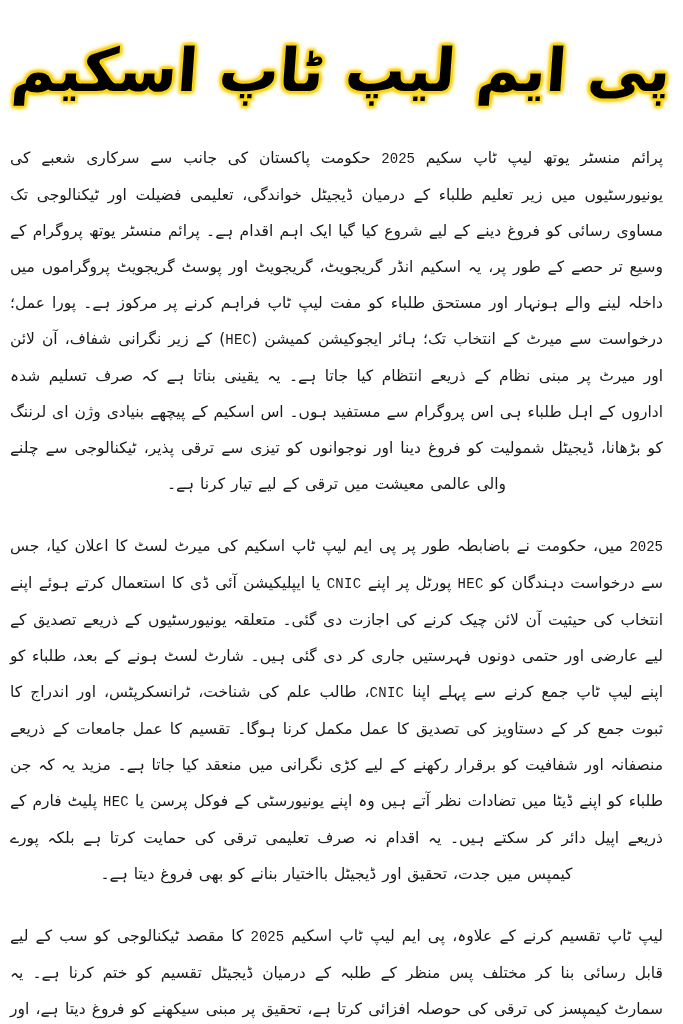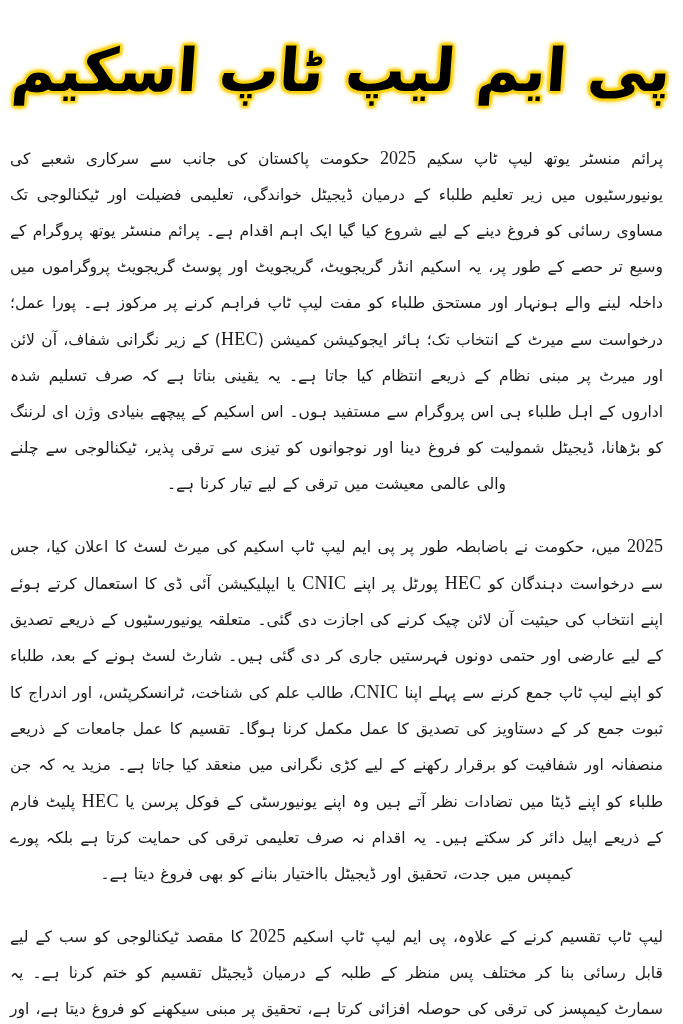--- a/index.html
+++ b/index.html
@@ -81,22 +81,22 @@
     margin: 0 0 22px 0;
     word-spacing: 1px;
     hyphens: none;
   }
   .para.p1 { margin-bottom: 26px; }
   .para.p2 { margin-bottom: 26px; }
   .para.p3 { margin-bottom: 0; }
 
   
   .para .lat {
-    font-family: Liberation Serif, serif;
-    font-size: 18px;
+    font-family: Liberation Mono, monospace;
+    font-size: 14px;
     letter-spacing: .3px;
   }
 </style>
 </head>
 <body style="background: rgb(255, 255, 255);">
 
 <div class="page">
 
   <div class="headline-wrap">
     <h1 class="headline" style="color: rgb(0, 0, 0);">پی ایم لیپ ٹاپ اسکیم</h1>

